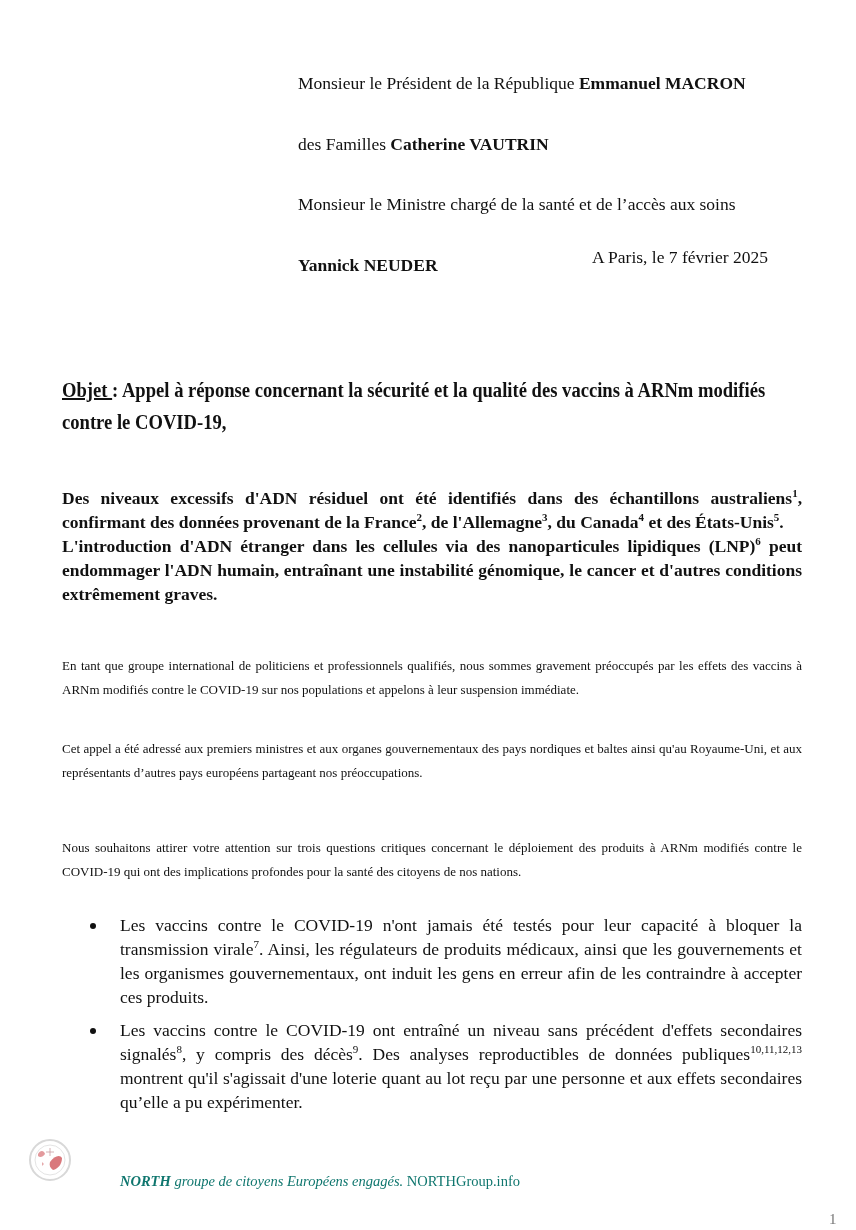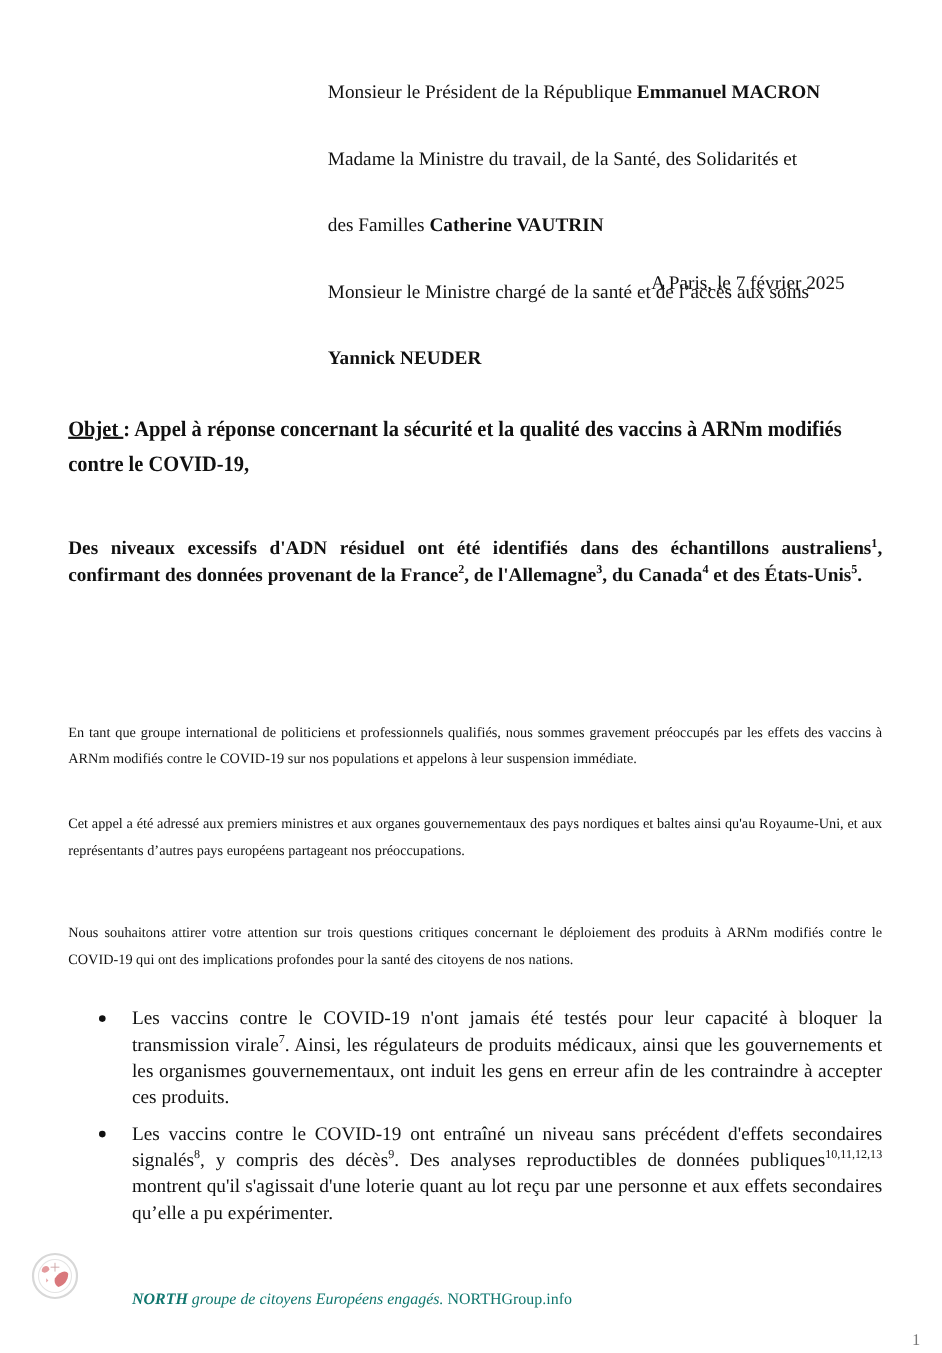--- a/index.html
+++ b/index.html
@@ -59,35 +59,37 @@
   .page-number {
     position: absolute; left: 829px; top: 1210px;
     font-size: 15px; color: #777; line-height: 18px;
   }
 </style>
 </head>
 <body>
 
 <div class="addressees">
   <span class="line"><span>Monsieur le Président de la République </span><b>Emmanuel MACRON</b></span>
-  <span class="line"><span>Madame la Ministre du travail, de la Santé, des Solidarités et</span><b></b></span>
   <span class="line"><span>des Familles </span><b>Catherine VAUTRIN</b></span>
   <span class="line"><span>Monsieur le Ministre chargé de la santé et de l’accès aux soins</span><b></b></span>
   <span class="line"><span></span><b>Yannick NEUDER</b></span>
 </div>
 
 <div class="date">A Paris, le 7 février 2025</div>
 
 <div class="subject">
   <span class="label">Objet </span><span>: </span><span>Appel à réponse concernant la sécurité et la qualité des vaccins à ARNm modifiés contre le COVID-19,</span>
 </div>
 
 <div class="lead">
   <p>
     <span>Des niveaux excessifs d'ADN résiduel ont été identifiés dans des échantillons australiens</span><sup>1</sup><span>, confirmant des données provenant de la France</span><sup>2</sup><span>, de l'Allemagne</span><sup>3</sup><span>, du Canada</span><sup>4</sup><span> et des États-Unis</span><sup>5</sup><span>.</span>
+  </p>
+  <p>
+    <span>L'introduction d'ADN étranger dans les cellules via des nanoparticules lipidiques (LNP)</span><sup>6</sup><span> peut endommager l'ADN humain, entraînant une instabilité génomique, le cancer et d'autres conditions extrêmement graves.</span>
   </p>
 </div>
 
 <div class="para" style="top:654px;">
   <p>En tant que groupe international de politiciens et professionnels qualifiés, nous sommes gravement préoccupés par les effets des vaccins à ARNm modifiés contre le COVID-19 sur nos populations et appelons à leur suspension immédiate.</p>
 </div>
 <div class="para" style="top:737px;">
   <p>Cet appel a été adressé aux premiers ministres et aux organes gouvernementaux des pays nordiques et baltes ainsi qu'au Royaume-Uni, et aux représentants d’autres pays européens partageant nos préoccupations.</p>
 </div>
 <div class="para" style="top:836px;">

